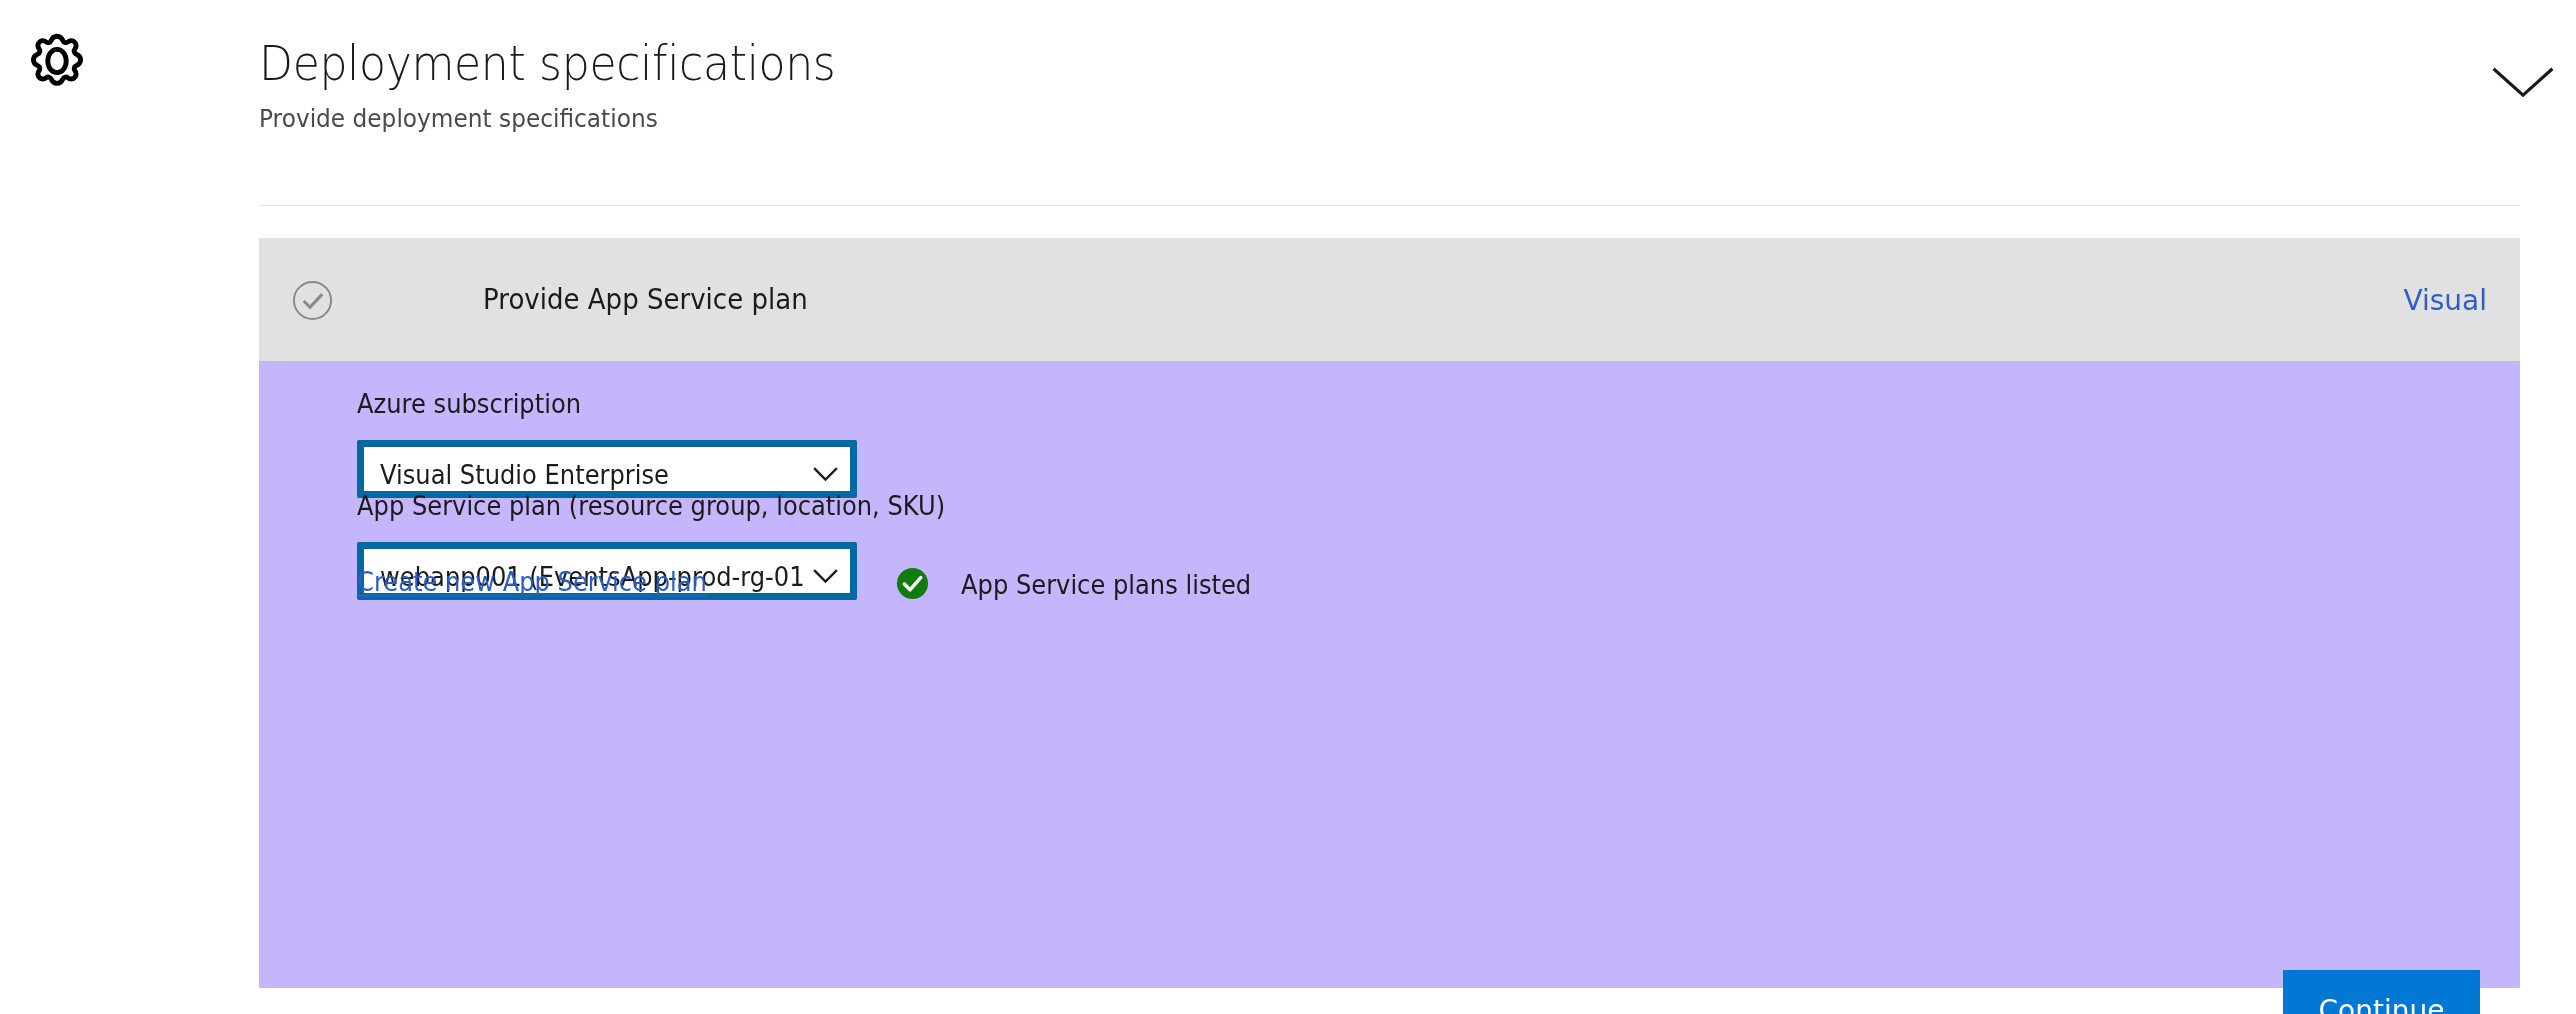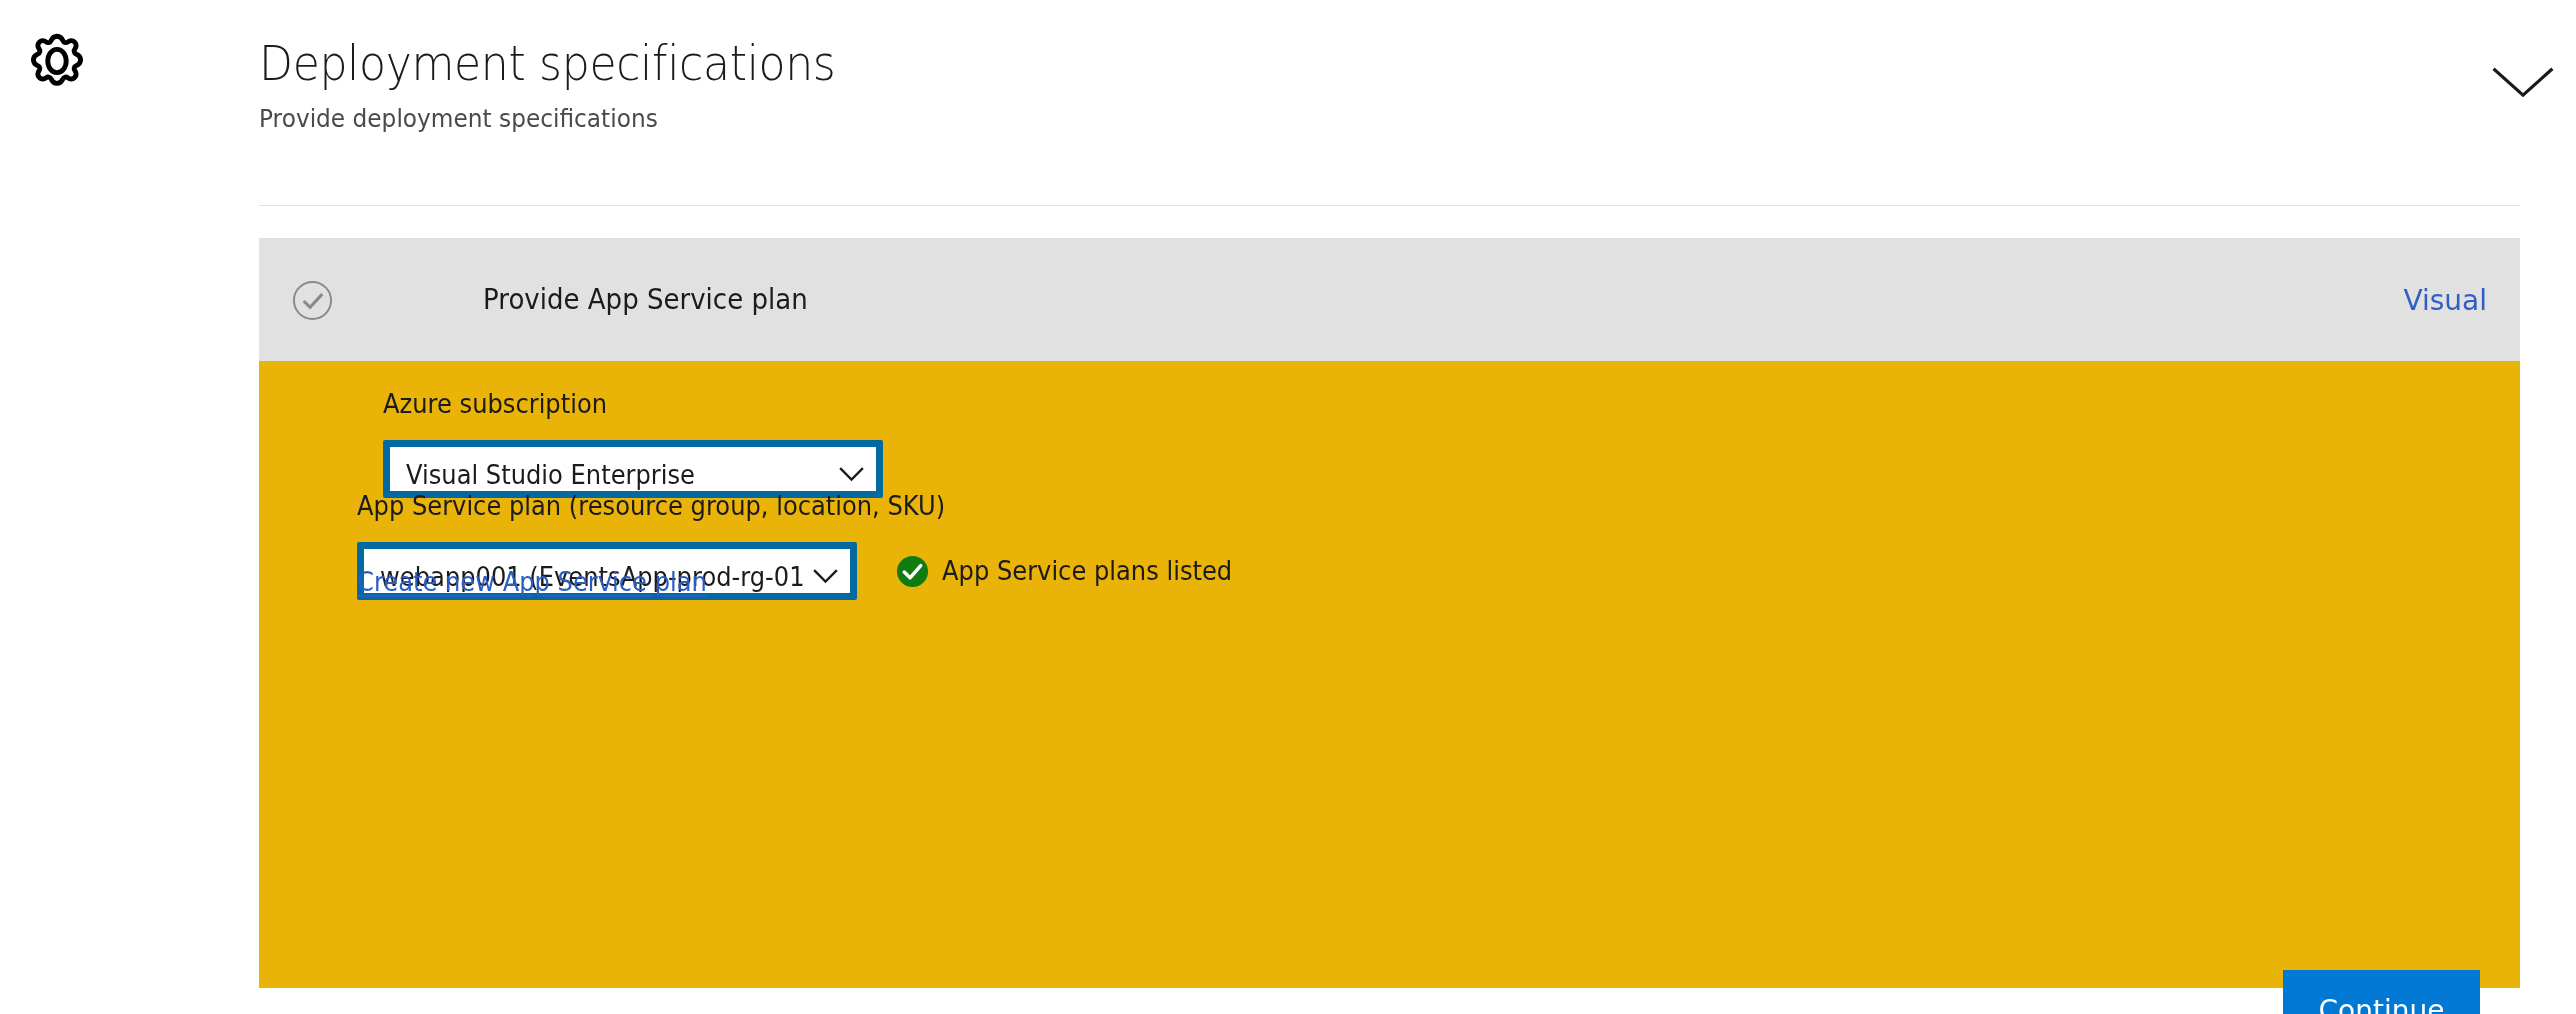--- a/index.html
+++ b/index.html
@@ -92,21 +92,21 @@
     background: #e3e3e3;
   }
 
   
   .step-panel {
     position: absolute;
     left: 259px;
     top: 238px;
     width: 2261px;
     height: 750px;
-    background: #eab308;
+    background: #c4b5fd;
   }
 
   .step-header {
     position: relative;
     width: 100%;
     height: 123px;
     background: #e1e1e1;
   }
 
   .step-status-icon {
@@ -201,22 +201,22 @@
     top: 18.3px;
     width: 25px;
     height: 17.4px;
     background: transparent;
   }
   .select-chevron svg { display: block; }
 
   .status-inline {
     position: absolute;
     display: flex;
-    align-items: center;
-    gap: 13px;
+    align-items: flex-end;
+    gap: 32px;
   }
   .status-check-icon { width: 33px; height: 33px; flex: 0 0 auto; }
   .status-check-icon svg { display: block; }
   .status-text {
     font-family: "DejaVu Sans", sans-serif;
     font-size: 26px;
     font-weight: 400;
     color: #1b1b1b;
     white-space: nowrap;
     transform: scaleX(0.93);
@@ -296,21 +296,21 @@
         </svg>
       </div>
 
       <div class="step-title">Provide App Service plan</div>
 
       <a class="step-review-link" href="#">Visual</a>
     </div>
 
     <div class="step-body">
 
-      <div class="field-block" style="left:98px; top:27px;margin-left:26px;">
+      <div class="field-block" style="left:98px; top:27px;">
         <div class="field-label">Azure subscription</div>
         <div class="select-shell" style="margin-top:19.3px;">
           <div class="select-value">Visual Studio Enterprise</div>
           <div class="select-chevron">
             <svg width="25" height="17.4" viewBox="0 0 26 18" aria-hidden="true">
               <polyline points="2,3 13,14 24,3" fill="none" stroke="#1b1b1b" stroke-width="2.4" stroke-linecap="square"></polyline>
             </svg>
           </div>
         </div>
       </div>

